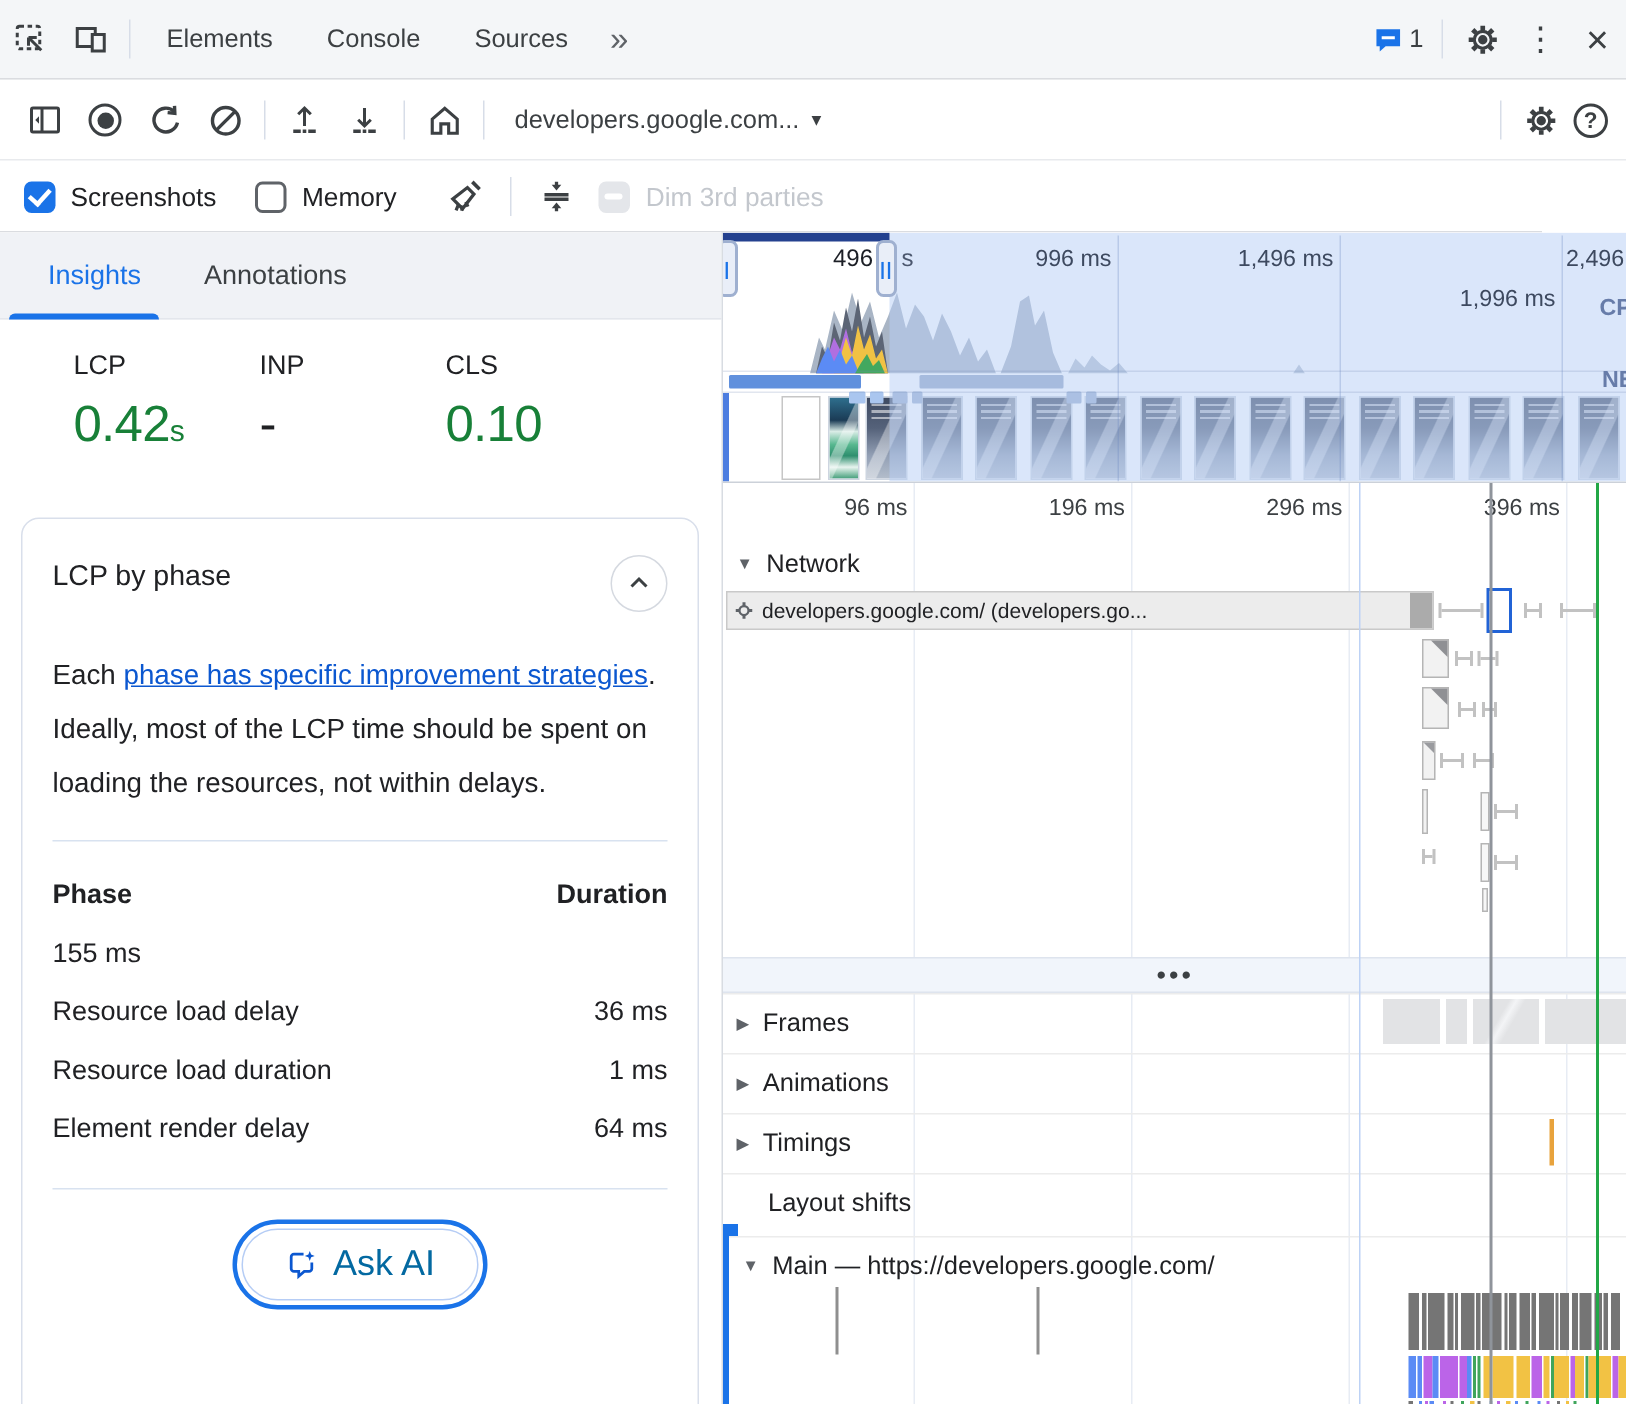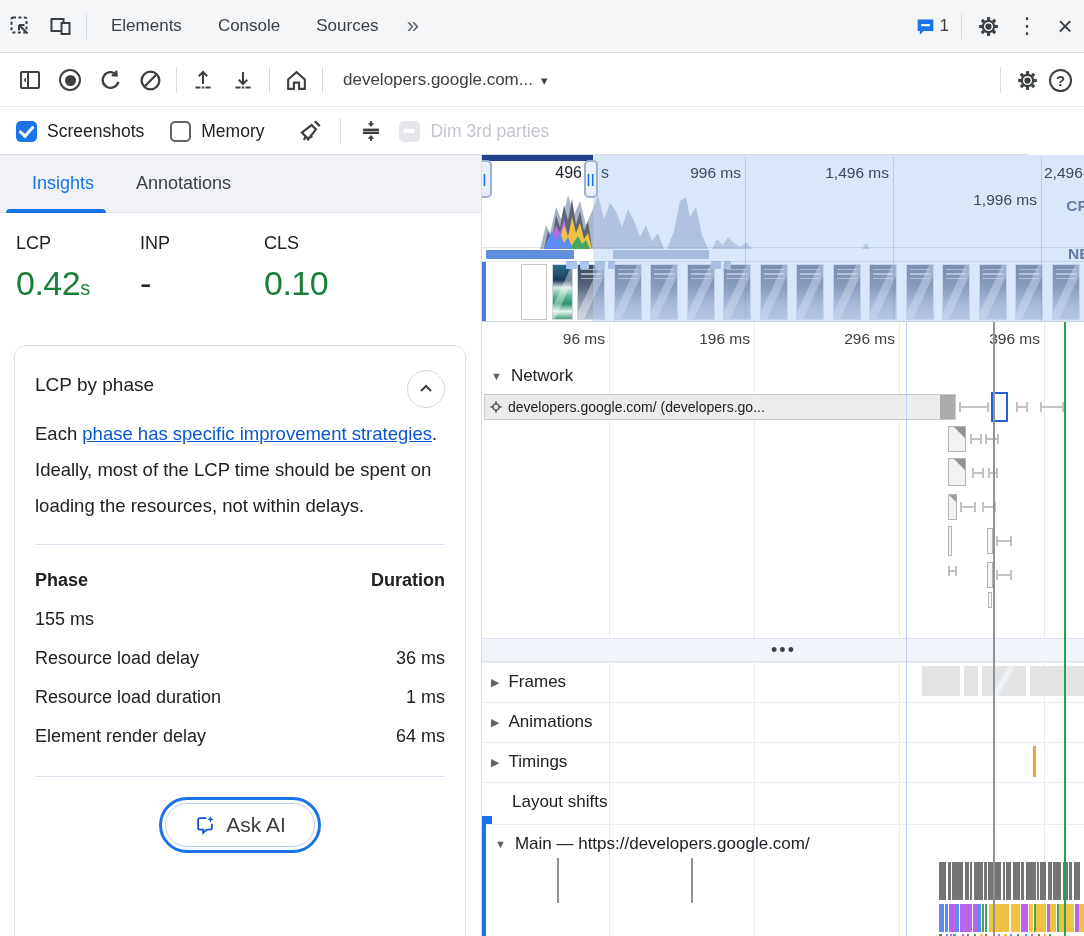--- a/index.html
+++ b/index.html
@@ -43,41 +43,41 @@
   .cb.dim::after { content:""; position:absolute; left:4px; top:8px; width:12px; height:4px; background:#fff; border-radius:2px; }
   .cb-label { font-size:17.5px; color:#202124; margin-right:26px; }
   .cb-label.disabled { color:#c3c7cd; }
 
   
   .sidebar { position:absolute; left:0; top:155px; width:481px; height:902px; background:#fff; }
   .side-tabstrip { height:58px; background:#f0f2f6; border-bottom:1px solid #e3e6ec; display:flex; align-items:center; padding-left:18px; position:relative; }
   .side-tab { font-size:18px; color:#3c4043; padding:0 14px; height:58px; display:flex; align-items:center; position:relative; cursor:pointer; }
   .side-tab.active { color:#1a73e8; }
   .side-tab.active .underline { position:absolute; left:-12px; right:2px; bottom:0; height:4px; background:#1a73e8; border-radius:4px 4px 0 0; }
-  .metrics { display:flex; padding:20px 0 14px 16px; gap:0; }
+  .metrics { display:flex; padding:20px 0 14px 49px; gap:0; }
   .metric { width:124px; }
   .metric:nth-child(3){ width:auto; }
   .metric .m-label { font-size:18px; color:#202124; font-weight:500; margin-bottom:10px; }
   .metric .m-value { font-size:34px; color:#188038; letter-spacing:-0.5px; }
   .metric .m-value.neutral { color:#202124; }
   .metric .m-unit { font-size:20px; }
   .card { position:absolute; left:14px; right:15px; top:190px; bottom:4px; border:1px solid #d9dfeb; border-radius:12px; background:#fff; padding:24px 20px 18px 20px; }
   .card-title-row { display:flex; justify-content:space-between; align-items:flex-start; }
   .card-title { font-size:19px; font-weight:500; color:#202124; padding-top:4px; }
   .collapse-btn { width:38px; height:38px; border:1px solid #d5d9e0; border-radius:50%; background:#fff; display:flex; align-items:center; justify-content:center; cursor:pointer; }
-  .card-body { font-size:18.5px; line-height:36px; color:#202124; margin-top:8px; }
+  .card-body { font-size:18.5px; line-height:36px; color:#202124; margin-top:24px; }
   .card-body a { color:#0b57d0; text-decoration:underline; cursor:pointer; }
   .hr { border:none; border-top:1px solid #d8e2f0; margin:20px 0 0 0; }
   .ph-table { margin-top:16px; font-size:18px; }
   .ph-row { display:flex; justify-content:space-between; line-height:39px; }
   .ph-row.head { font-weight:700; }
   .askai-wrap { display:flex; justify-content:center; margin-top:20px; }
   .askai-ring { border:3.5px solid #1a73e8; border-radius:30px; padding:3px; cursor:pointer; }
   .askai { border:1px solid #b6cdf5; border-radius:24px; padding:9px 28px; display:flex; align-items:center; gap:10px;
-    font-size:21px; font-weight:500; color:#404040; background:#fff; }
+    font-size:24px; font-weight:500; color:#0369a1; background:#fff; }
 
   
   .right { position:absolute; left:481px; top:155px; width:603px; height:781px; background:#fff; border-left:1px solid #d8dce2; overflow:hidden; }
 
   
   .overview { position:absolute; left:0; top:0; width:603px; height:167px; border-bottom:1px solid #ccd1d9; overflow:hidden; background:#fff; }
   .ov-overlay { position:absolute; left:111px; right:0; top:0; bottom:0; background:rgba(184,208,245,.52); z-index:3; }
   .ov-grid { position:absolute; top:2px; bottom:0; width:1px; background:rgba(100,130,190,.28); z-index:4; }
   .ov-tick { position:absolute; top:9px; width:90px; text-align:right; font-size:15.5px; color:#3d495f; z-index:5; }
   .ov-winbar { position:absolute; left:0; top:0; width:111px; height:6px; background:#24418f; z-index:5; }

